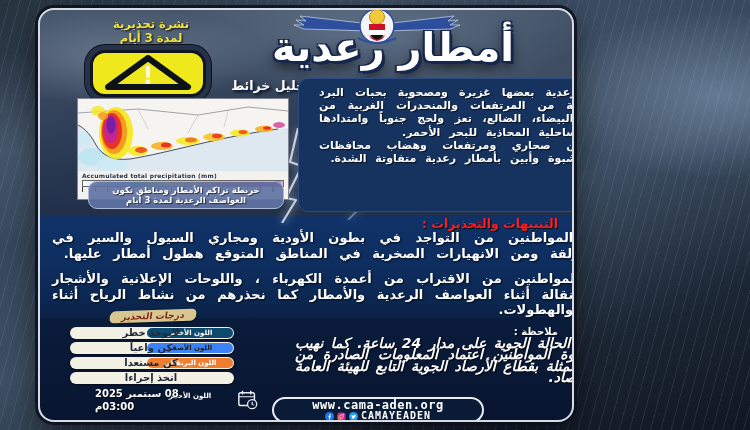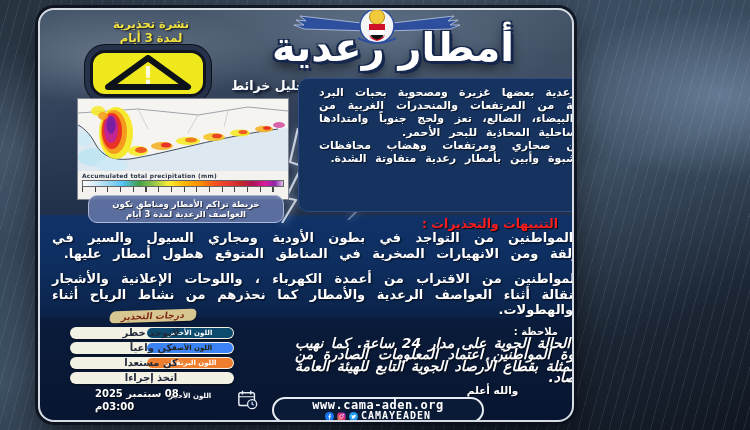--- a/index.html
+++ b/index.html
@@ -65,21 +65,21 @@
   .map-card svg.mapsvg { display:block; width:210px; height:72px; }
   .cbar-label { display:flex; justify-content:space-between; padding:1px 4px 0 4px;
     font-size:6px; font-weight:bold; color:#27364d; letter-spacing:.2px; }
   .cbar { margin:1px 4px 0 4px; height:7px; border:.5px solid #666;
     background:linear-gradient(90deg,#ffffff 0%, #cde9f7 7%, #8fd3f0 14%, #4fc3f7 20%,
       #43a047 28%, #8bc34a 35%, #ffee33 43%, #ffb300 51%, #fb8c00 59%, #f4511e 66%,
       #e53935 73%, #c62828 79%, #ad1457 85%, #d81b9e 91%, #8e24aa 96%, #e1bee7 100%); }
   .cbar-ticks { margin:0 4px; height:5px;
     background:repeating-linear-gradient(90deg, #444 0 1px, transparent 1px 12.7px); }
 
-  .map-caption { position:absolute; left:48px; top:185px; width:196px; padding:3px 22px;
+  .map-caption { position:absolute; left:48px; top:171px; width:196px; padding:3px 22px;
     background:rgba(97,115,164,.92); border:1px solid #aeb9d6; border-radius:9px;
     direction:rtl; text-align:center; color:#fff; font-weight:bold; font-size:8.5px; line-height:10px;
     text-shadow:1px 1px 1px rgba(0,0,0,.6); }
 
   
   .forecast { position:absolute; left:258px; top:68px; width:412px; height:134px;
     background:#16335f; border:1px solid #2d4b80; border-radius:10px;
     padding:7px 20px; direction:rtl; text-align:justify;
     color:#fff; font-weight:bold; font-size:11px; line-height:13.2px; word-spacing:5px;
     text-shadow:1px 1px 1px rgba(0,0,0,.7); overflow:hidden; }
@@ -263,21 +263,20 @@
     <rect x="2" y="4" width="17" height="14" rx="2" fill="none" stroke="#e8edf5" stroke-width="1.6"></rect>
     <line x1="6" y1="2" x2="6" y2="6" stroke="#e8edf5" stroke-width="1.6"></line>
     <line x1="15" y1="2" x2="15" y2="6" stroke="#e8edf5" stroke-width="1.6"></line>
     <line x1="2" y1="8.5" x2="19" y2="8.5" stroke="#e8edf5" stroke-width="1.2"></line>
     <circle cx="16.5" cy="16.5" r="5" fill="#0a1c3c" stroke="#e8edf5" stroke-width="1.4"></circle>
     <polyline points="16.5,13.8 16.5,16.5 18.5,17.6" fill="none" stroke="#e8edf5" stroke-width="1.2"></polyline>
   </svg>
 
   <div class="note-heading">ملاحظة :</div>
   <div class="note-body">يتابع المركز تطورات الحالة الجوية على مدار 24 ساعة. كما نهيب بوسائل الإعلام والأخوة المواطنين اعتماد المعلومات الصادرة من الجهات الرسمية والمتمثلة بقطاع الأرصاد الجوية التابع للهيئة العامة للطيران المدني والأرصاد.</div>
-  <div class="closing">والله أعلم</div>
 
   <div class="footer-pill">
     <div class="website">www.cama-aden.org</div>
     <div class="social-row">
       <svg viewBox="0 0 24 24">
         <circle cx="12" cy="12" r="12" fill="#1877f2"></circle>
         <path d="M13.4 20v-6.2h2.1l.3-2.4h-2.4V9.8c0-.7.2-1.2 1.2-1.2h1.3V6.4c-.2 0-1-.1-1.8-.1-1.8 0-3 1.1-3 3.1v2h-2.1v2.4h2.1V20z" fill="#fff"></path>
       </svg>
       <svg viewBox="0 0 24 24">
         <defs>

